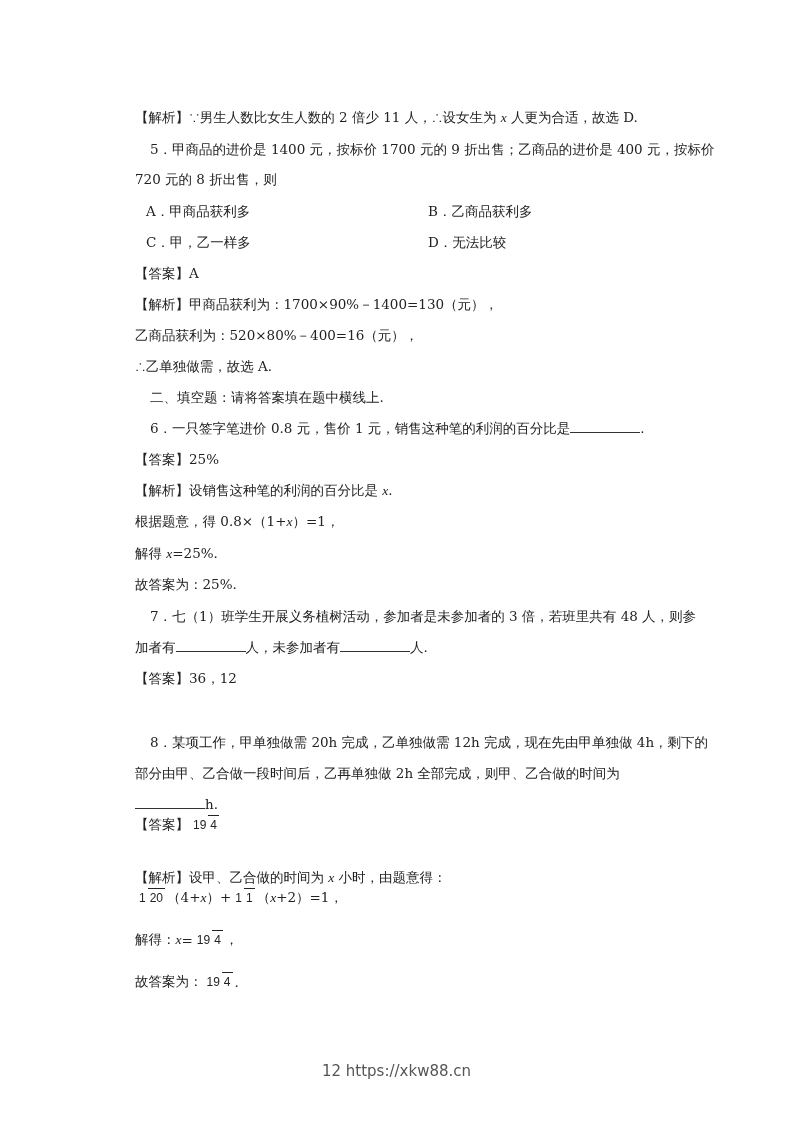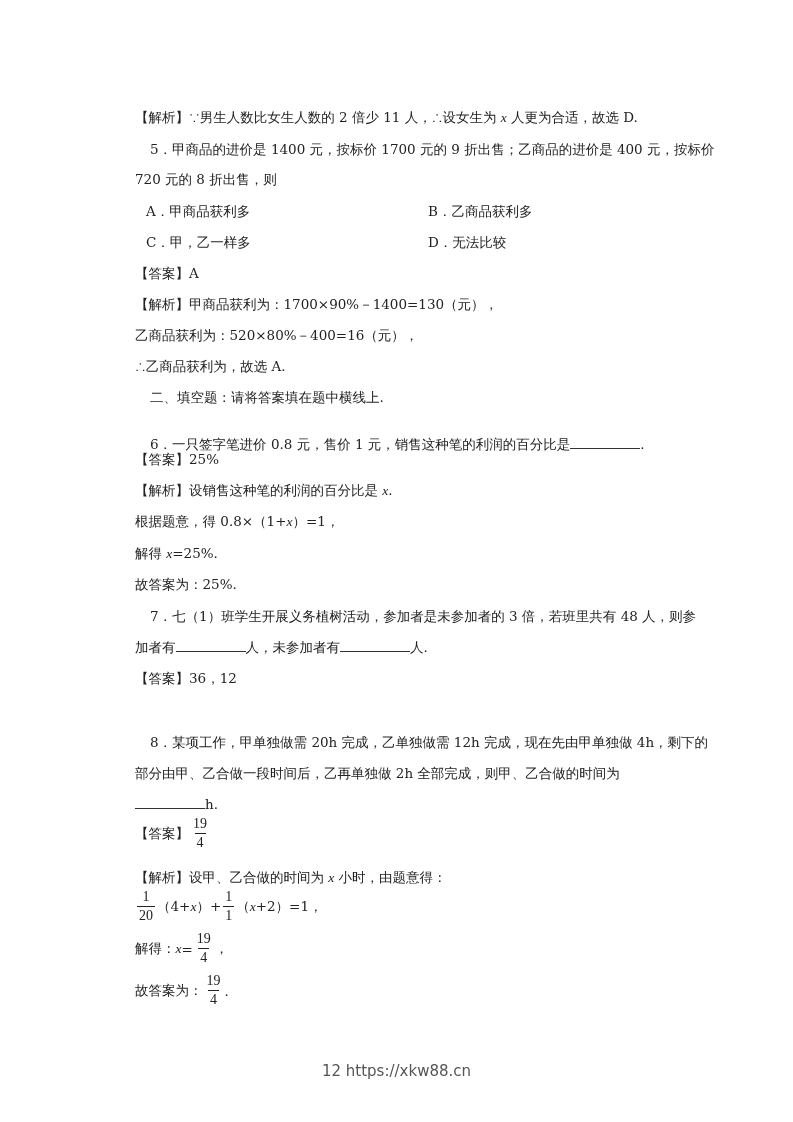--- a/index.html
+++ b/index.html
@@ -8,22 +8,22 @@
     font-family: "DejaVu Serif", "Liberation Serif", serif;
     color: #222; font-size: 13.5px;
   }
   .line { position: absolute; white-space: nowrap; line-height: 26px; }
   .ind1 { left: 135px; }
   .ind0 { left: 118px; margin-left: 32px; }
   .opt-left { left: 146px; }
   .opt-right { left: 428px; }
   i.var { font-style: italic; font-family: "Liberation Serif", serif; }
   .blank { display: inline-block; border-bottom: 1px solid #333; width: 70px; height: 14px; vertical-align: baseline; }
-  .frac { display: inline-flex; flex-direction: column; align-items: center; vertical-align: middle;
-          font-family: Liberation Serif, serif; font-size: 14px; line-height: 18px; margin: 0 2px; }
+  .frac { display: inline-flex; flex-direction: row; align-items: center; vertical-align: middle;
+          font-family: Liberation Sans, sans-serif; font-size: 12px; line-height: 18px; margin: 0 2px; }
   .frac .num { padding: 0 2px; }
   .frac .den { border-top: 1px solid #222; padding: 0 2px; }
   .footer { position: absolute; top: 1062px; left: 0; width: 793px; text-align: center;
             font-family: "DejaVu Sans", sans-serif; font-size: 15px; color: #555; }
 </style>
 </head>
 <body>
 
 <div class="line ind1" style="top:104px;">
   <span>【解析】</span><span>∵男生人数比女生人数的 2 倍少 11 人，∴设女生为 </span><i class="var">x</i><span> 人更为合适，故选 D.</span>
@@ -47,25 +47,25 @@
   <span>D．</span><span>无法比较</span>
 </div>
 
 <div class="line ind1" style="top:260px;">
   <span>【答案】</span><span>A</span>
 </div>
 <div class="line ind1" style="top:291px;">
   <span>【解析】</span><span>甲商品获利为：1700×90%－1400=130（元），</span>
 </div>
 <div class="line ind1" style="top:322px;">乙商品获利为：520×80%－400=16（元），</div>
-<div class="line ind1" style="top:353px;">∴乙商品获利为，故选 A.</div>
+<div class="line ind1" style="top:353px;">∴乙单独做需，故选 A.</div>
 
 <div class="line ind0" style="top:384px;">二、填空题：请将答案填在题中横线上.</div>
 
-<div class="line ind0" style="top:431px;">
+<div class="line ind0" style="top:415px;">
   <span>6．</span><span>一只签字笔进价 0.8 元，售价 1 元，销售这种笔的利润的百分比是</span><span class="blank"></span><span>.</span>
 </div>
 <div class="line ind1" style="top:446px;">
   <span>【答案】</span><span>25%</span>
 </div>
 <div class="line ind1" style="top:477px;">
   <span>【解析】</span><span>设销售这种笔的利润的百分比是 </span><i class="var">x</i><span>.</span>
 </div>
 <div class="line ind1" style="top:508px;">
   <span>根据题意，得 0.8×（1+</span><i class="var">x</i><span>）=1，</span>

